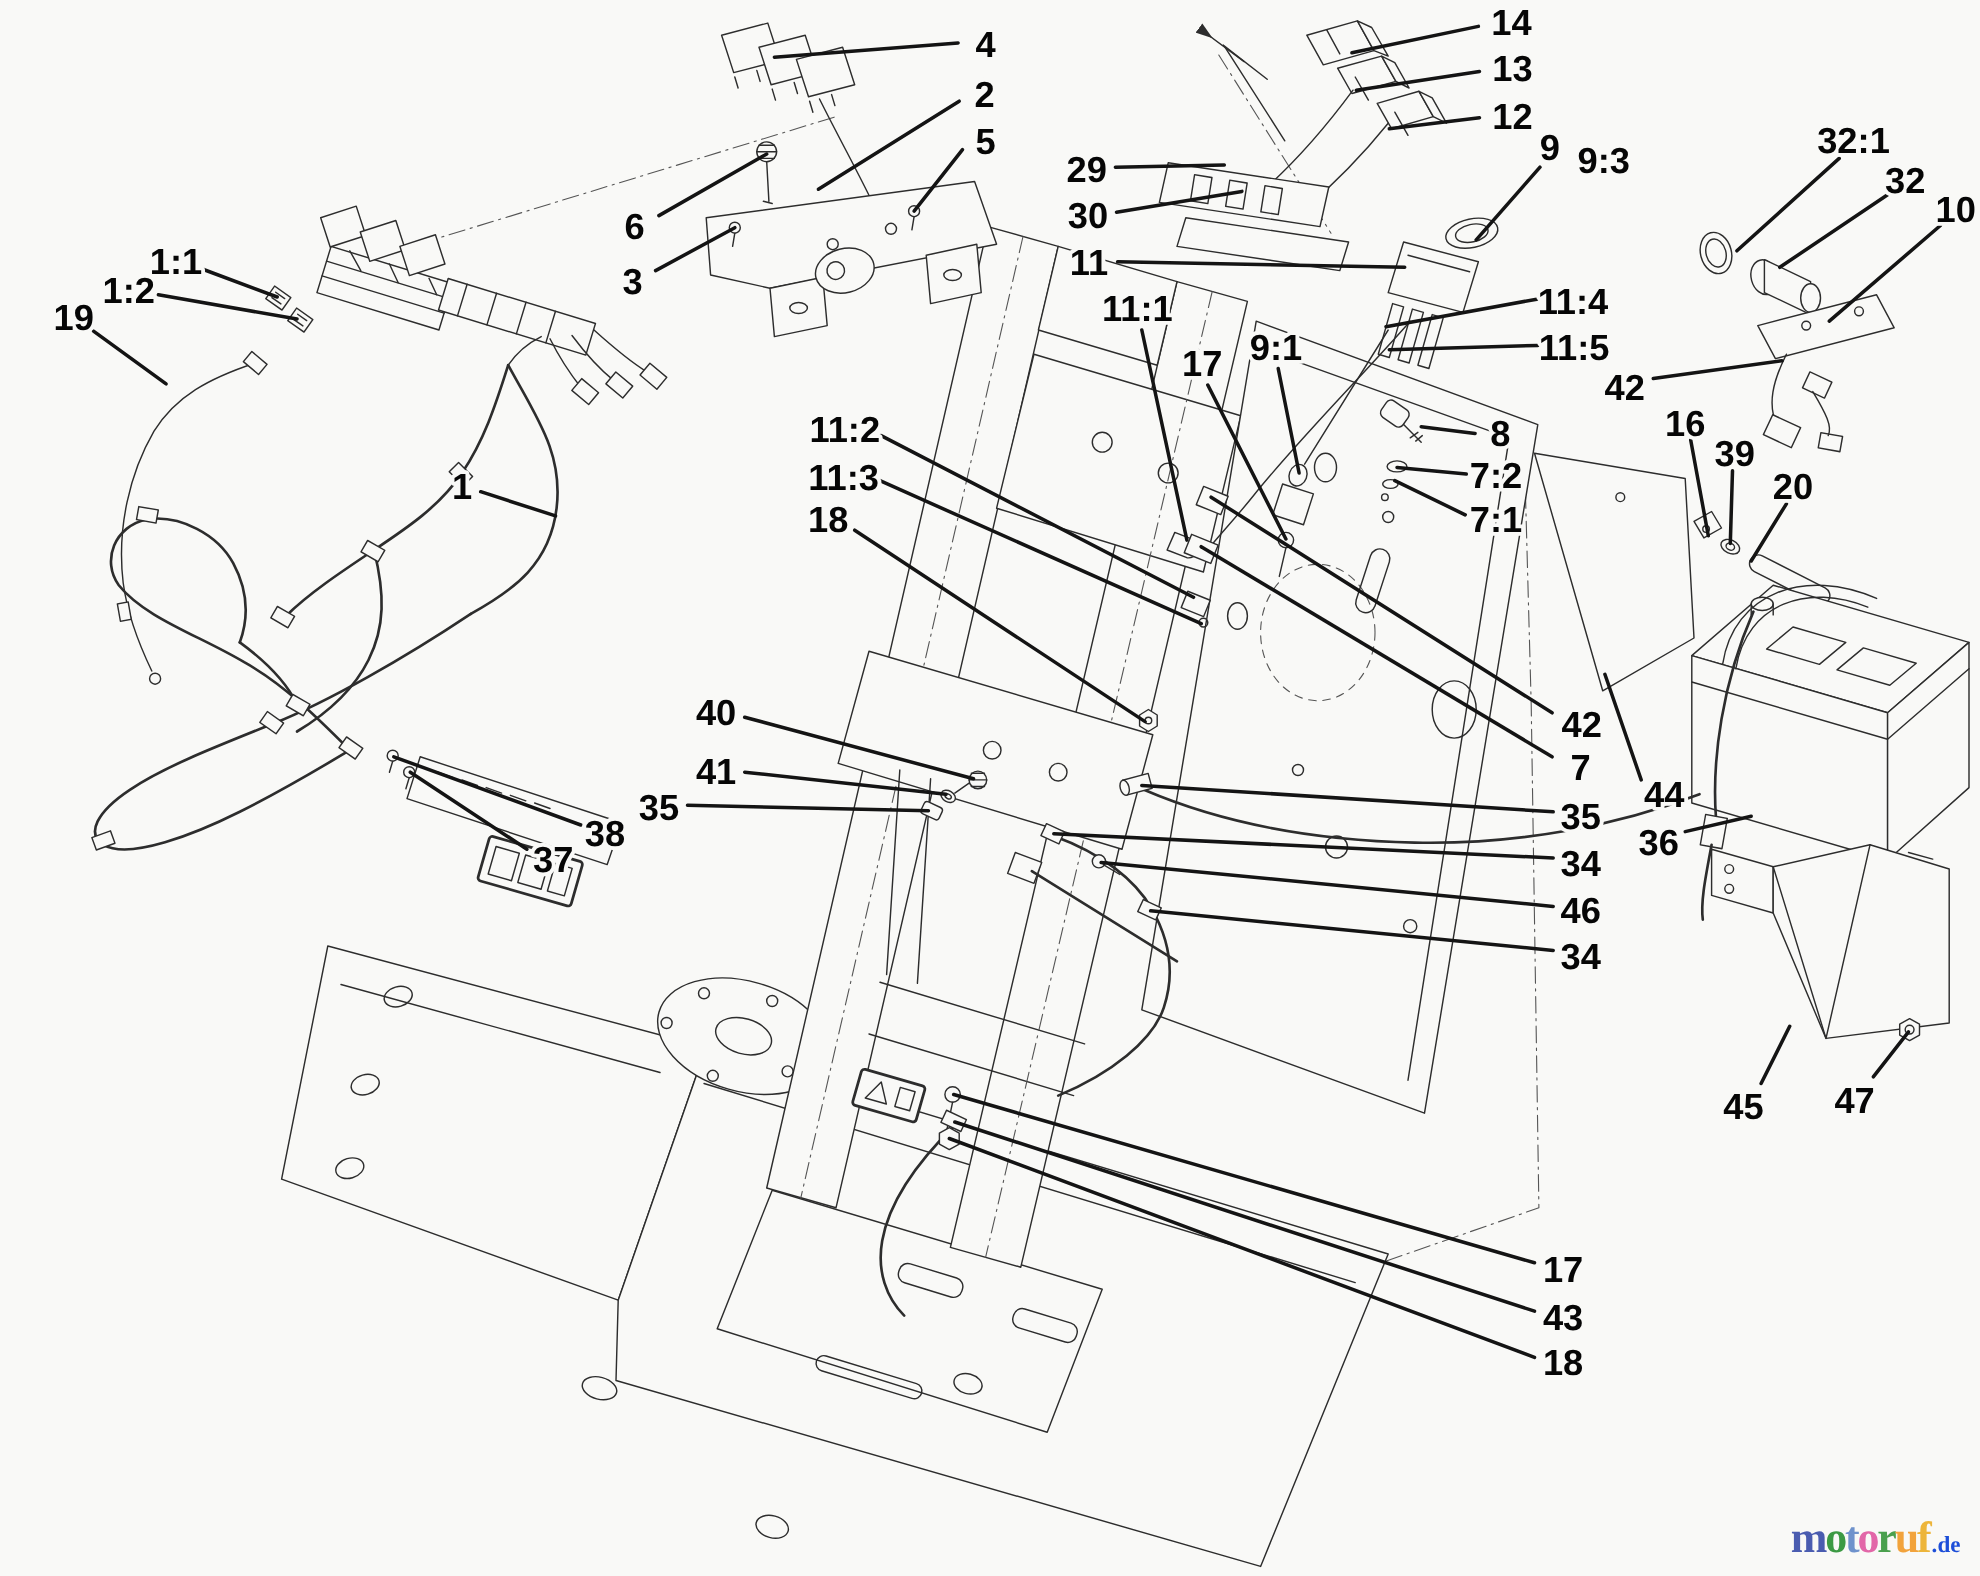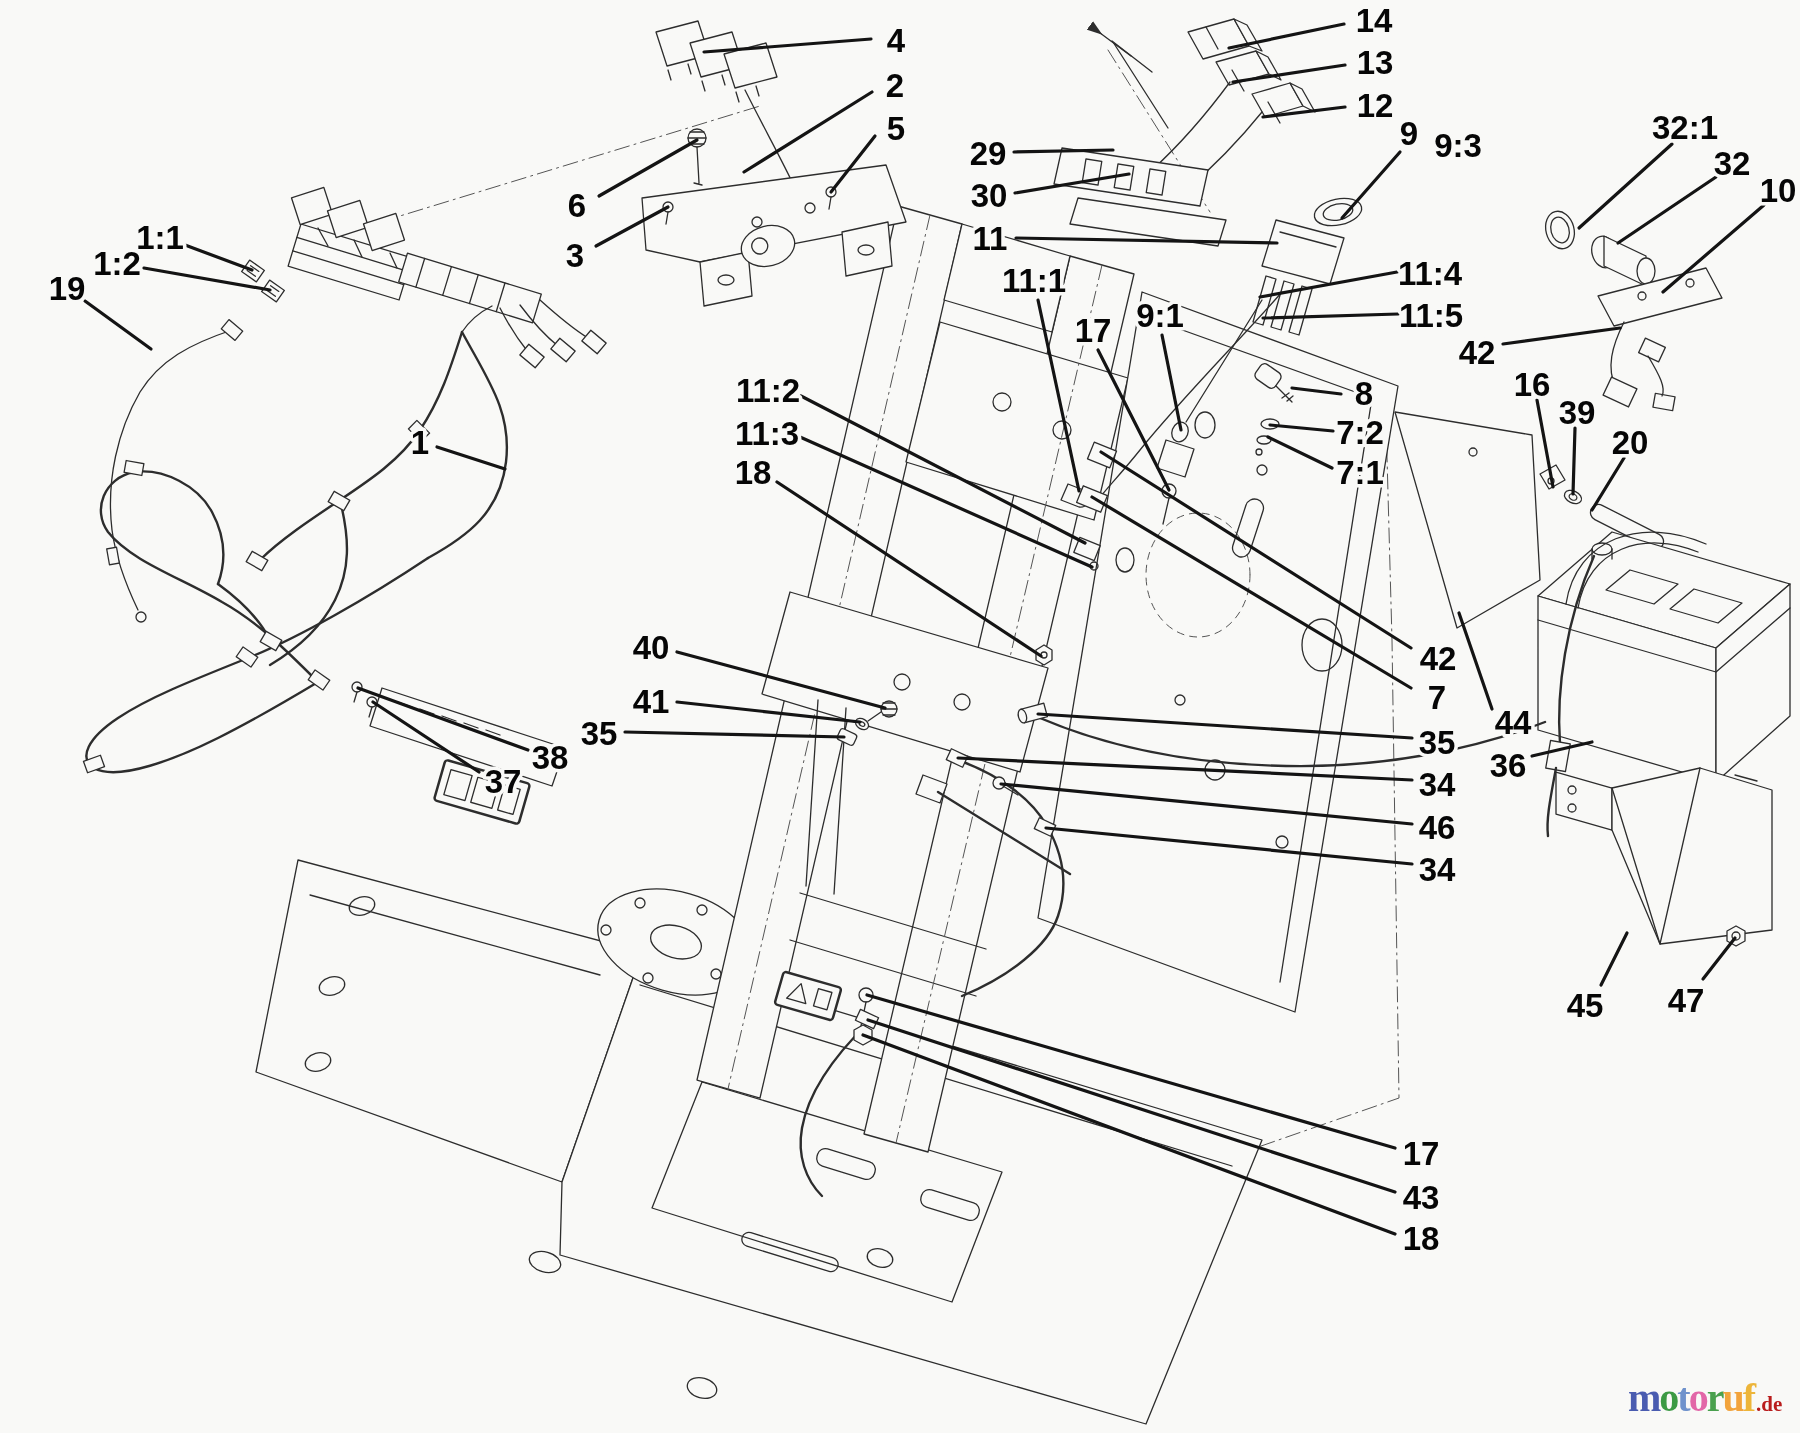--- a/index.html
+++ b/index.html
@@ -476,15 +476,15 @@
 <div class="logo">
   <div class="word">
         <span style="color: rgb(74, 92, 176);">m</span>
         <span style="color: rgb(60, 154, 68);">o</span>
         <span style="color: rgb(111, 146, 204);">t</span>
         <span style="color: rgb(226, 103, 168);">o</span>
         <span style="color: rgb(74, 160, 78);">r</span>
         <span style="color: rgb(242, 163, 60);">u</span>
         <span style="color: rgb(237, 181, 58);">f</span>
       </div>
-  <span class="suffix" style="color: #b91c1c; margin-top: 11px;">.de</span>
+  <span class="suffix" style="color: #1d4ed8; margin-top: 11px;">.de</span>
 </div>
 </div>
 
 </body></html>

